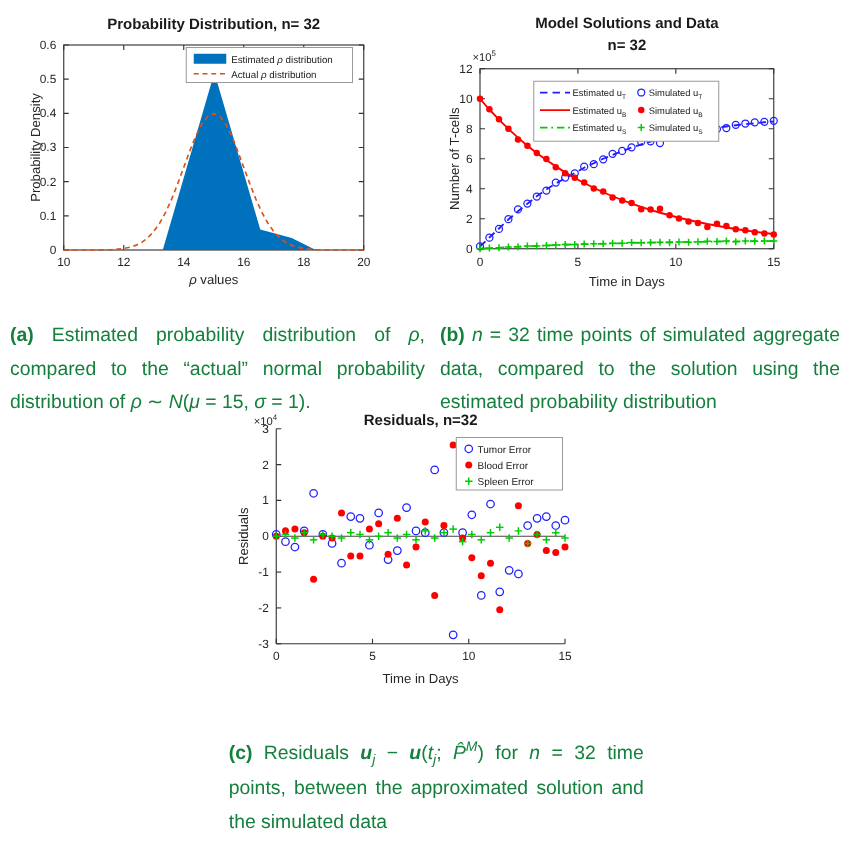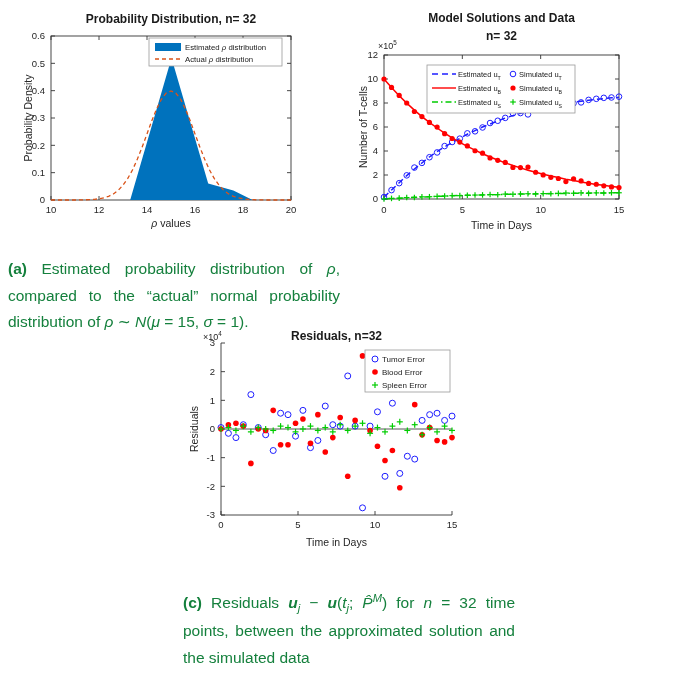--- a/index.html
+++ b/index.html
@@ -429,16 +429,17 @@
         <circle cx="192" cy="46" r="2.8" fill="#ff0000"></circle>
         <text x="199" y="49" font-size="8" fill="#1a1a1a" text-anchor="start" font-family="&quot;Liberation Sans&quot;,&quot;DejaVu Sans&quot;,sans-serif"><tspan>Blood Error</tspan></text>
         <line x1="189" y1="59" x2="195" y2="59" stroke="#00cc00" stroke-width="1.2"></line>
         <line x1="192" y1="56" x2="192" y2="62" stroke="#00cc00" stroke-width="1.2"></line>
         <text x="199" y="62" font-size="8" fill="#1a1a1a" text-anchor="start" font-family="&quot;Liberation Sans&quot;,&quot;DejaVu Sans&quot;,sans-serif"><tspan>Spleen Error</tspan></text>
       </svg>
   </div>
 
   <div class="caption" id="capA" style="left:8px;top:256px;width:332px;"><span class="rb">(a) </span><span>Estimated probability distribution of </span><span class="ri">ρ</span><span>, compared to the “actual” normal probability distribution of </span><span class="ri">ρ</span><span> ∼ </span><span class="ri">N</span><span>(</span><span class="ri">μ</span><span> = 15, </span><span class="ri">σ</span><span> = 1).</span></div>
 
+  <div class="caption" id="capB" style="left:352px;top:256px;width:320px;"><span class="rb">(b) </span><span class="ri">n</span><span> = 32 time points of simulated aggregate data, compared to the solution using the estimated probability distribution</span></div>
 
   <div class="caption" id="capC" style="left:183px;top:589px;width:332px;"><span class="rb">(c) </span><span>Residuals </span><span class="rbi">u</span><span class="ri rsub">j</span><span> − </span><span class="rbi">u</span><span>(</span><span class="ri">t</span><span class="ri rsub">j</span><span>; </span><span class="ri">P̂</span><span class="ri rsup">M</span><span>) for </span><span class="ri">n</span><span> = 32 time points, between the approximated solution and the simulated data</span></div>
 
 </div>
 
 </body></html>

